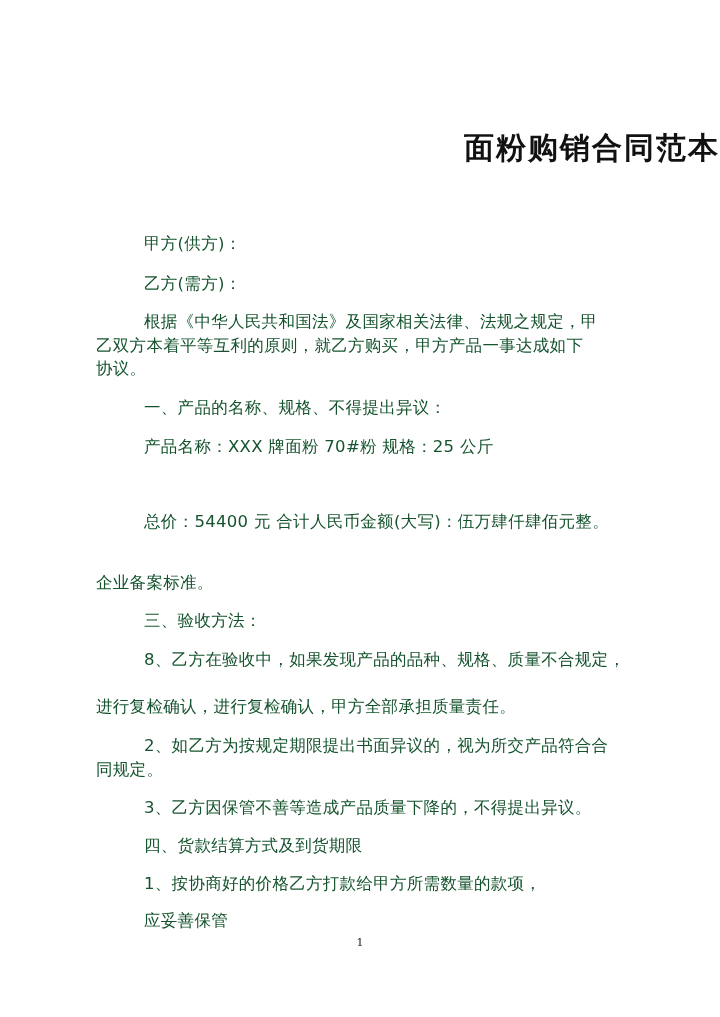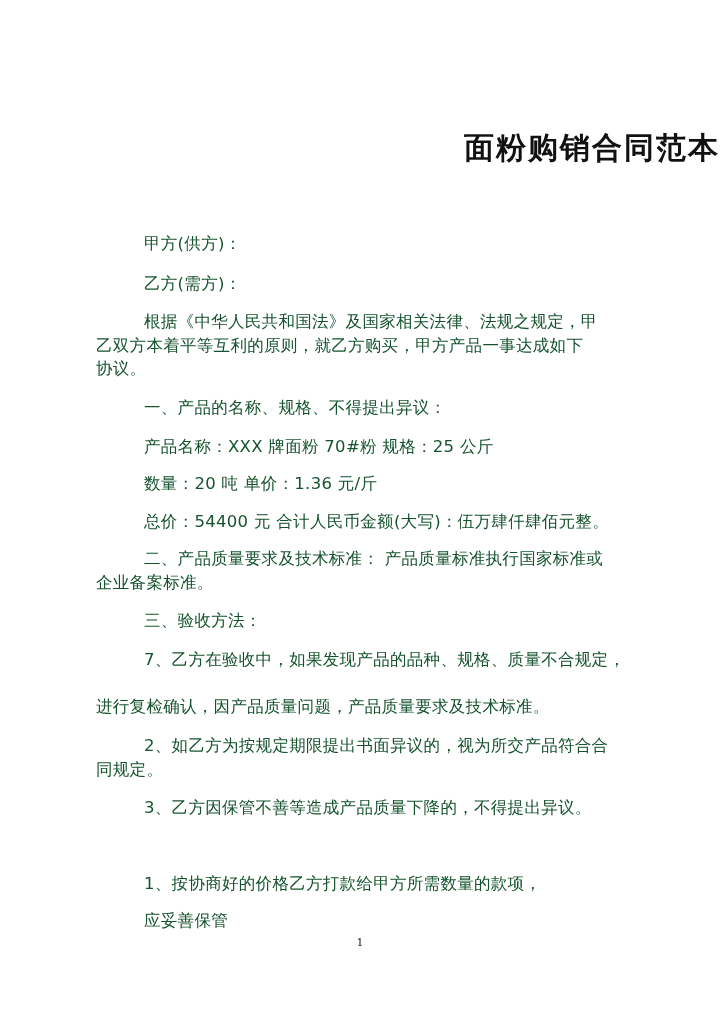--- a/index.html
+++ b/index.html
@@ -20,27 +20,26 @@
 <div class="page">
   <div class="title">面粉购销合同范本</div>
 
   <div class="line ind" style="top:234px">甲方(供方)：</div>
   <div class="line ind" style="top:274px">乙方(需方)：</div>
   <div class="line ind" style="top:312px">根据《中华人民共和国法》及国家相关法律、法规之规定，甲</div>
   <div class="line full" style="top:336px">乙双方本着平等互利的原则，就乙方购买，甲方产品一事达成如下</div>
   <div class="line full" style="top:359px">协议。</div>
   <div class="line ind" style="top:398px">一、产品的名称、规格、不得提出异议：</div>
   <div class="line ind" style="top:437px">产品名称：XXX 牌面粉 70#粉  规格：25 公斤</div>
-  <div class="line ind" style="top:474px">数量：20 吨  单价：1.36 元/斤</div>
   <div class="line ind" style="top:512px">总价：54400 元  合计人民币金额(大写)：伍万肆仟肆佰元整。</div>
-  <div class="line ind" style="top:549px">二、产品质量要求及技术标准：  产品质量标准执行国家标准或</div>
   <div class="line full" style="top:573px">企业备案标准。</div>
   <div class="line ind" style="top:611px">三、验收方法：</div>
-  <div class="line ind" style="top:650px">7、乙方在验收中，如果发现产品的品种、规格、质量不合规定，</div>
-  <div class="line full" style="top:697px">进行复检确认，因产品质量问题，产品质量要求及技术标准。</div>
+  <div class="line ind" style="top:650px">8、乙方在验收中，如果发现产品的品种、规格、质量不合规定，</div>
+  <div class="line full" style="top:697px">进行复检确认，进行复检确认，甲方全部承担质量责任。</div>
   <div class="line ind" style="top:736px">2、如乙方为按规定期限提出书面异议的，视为所交产品符合合</div>
   <div class="line full" style="top:760px">同规定。</div>
   <div class="line ind" style="top:798px">3、乙方因保管不善等造成产品质量下降的，不得提出异议。</div>
+  <div class="line ind" style="top:836px">四、货款结算方式及到货期限</div>
   <div class="line ind" style="top:874px">1、按协商好的价格乙方打款给甲方所需数量的款项，</div>
   <div class="line ind" style="top:911px">应妥善保管</div>
 
   <div class="pnum">1</div>
 </div>
 
 </body></html>

